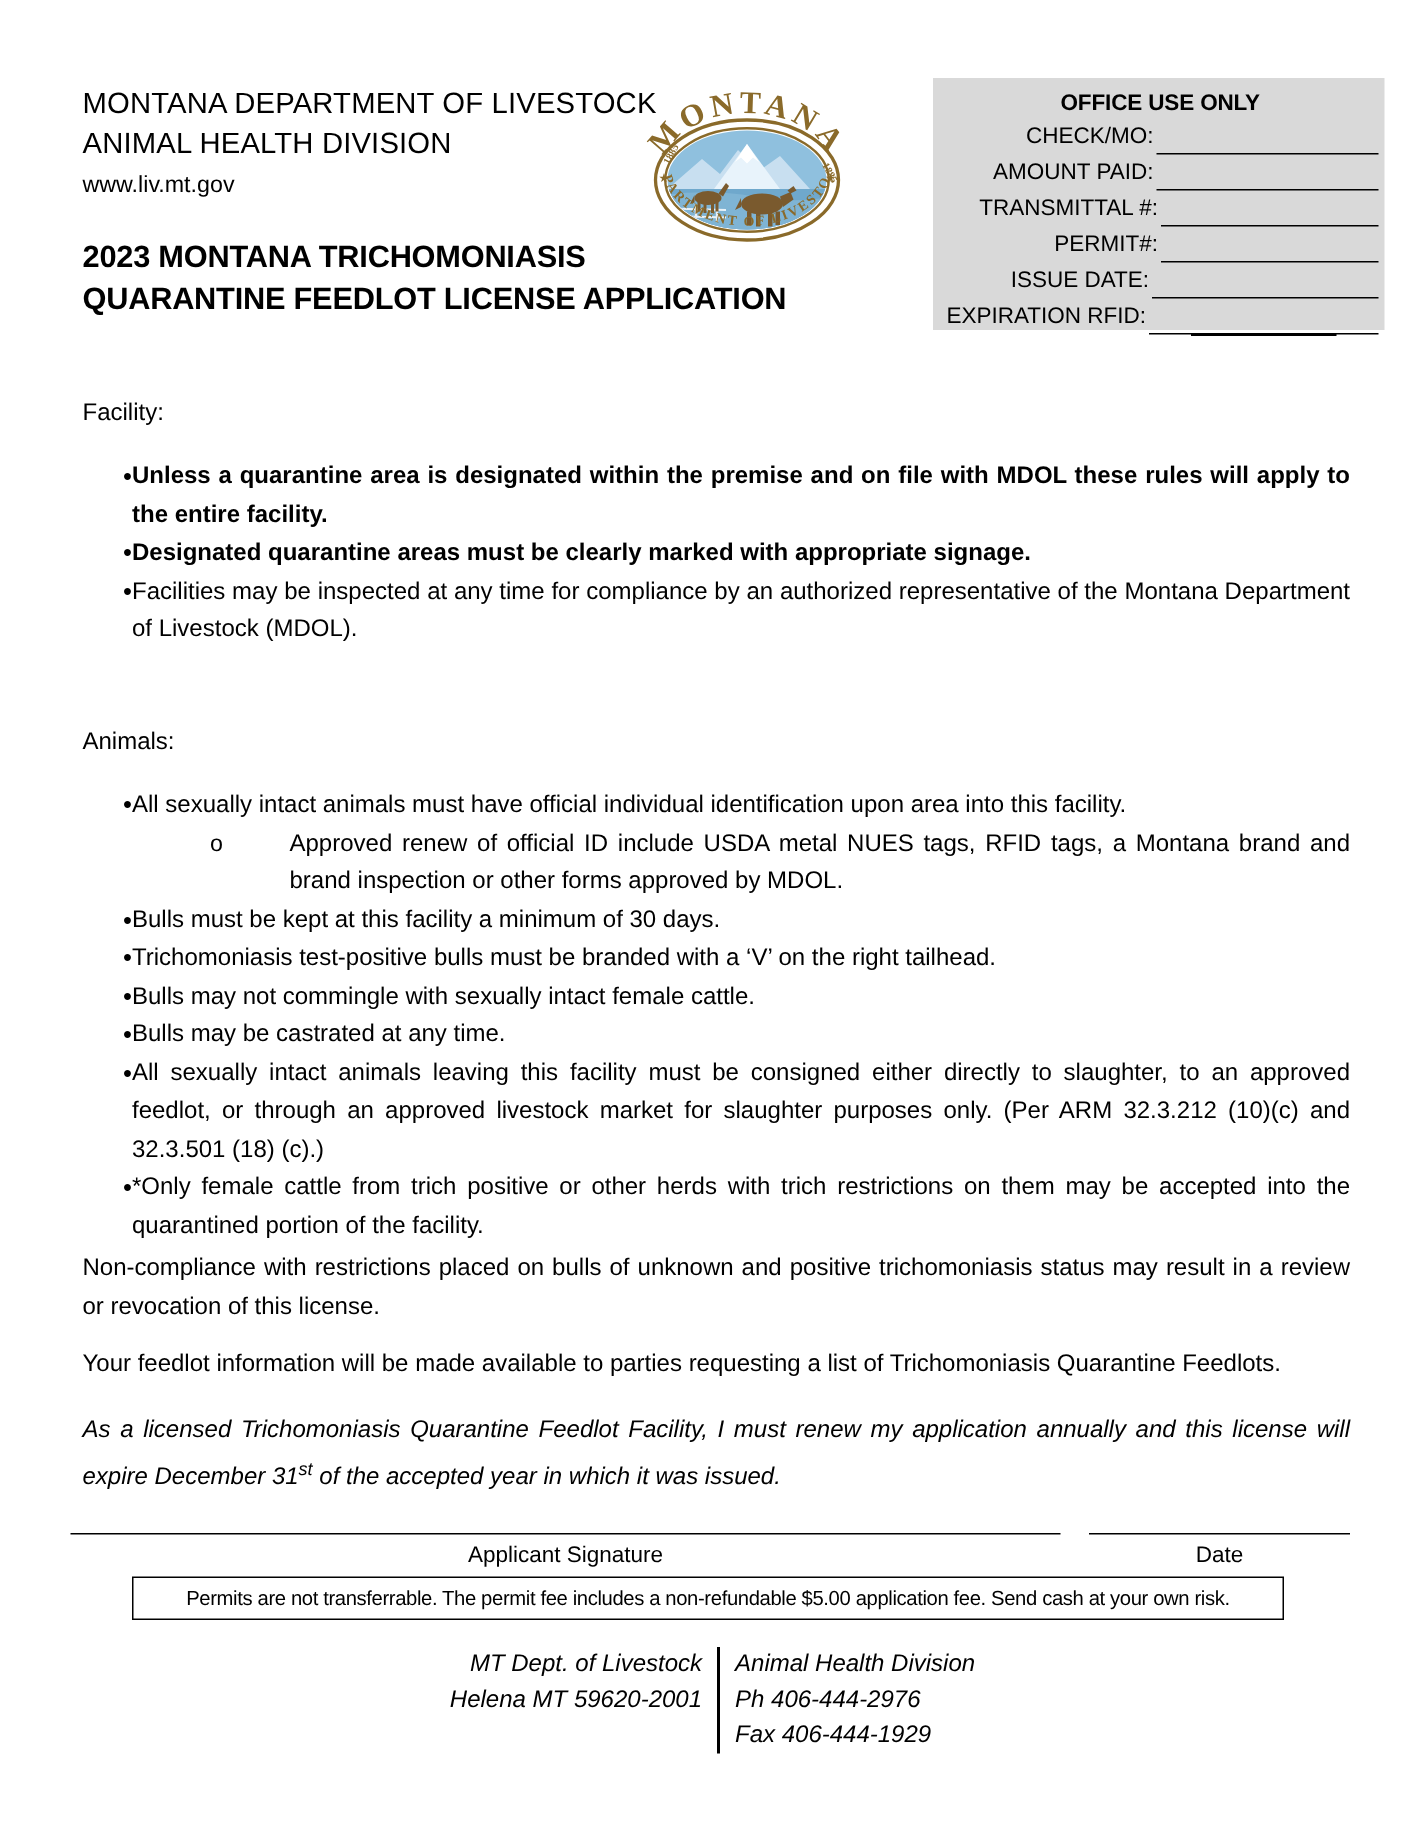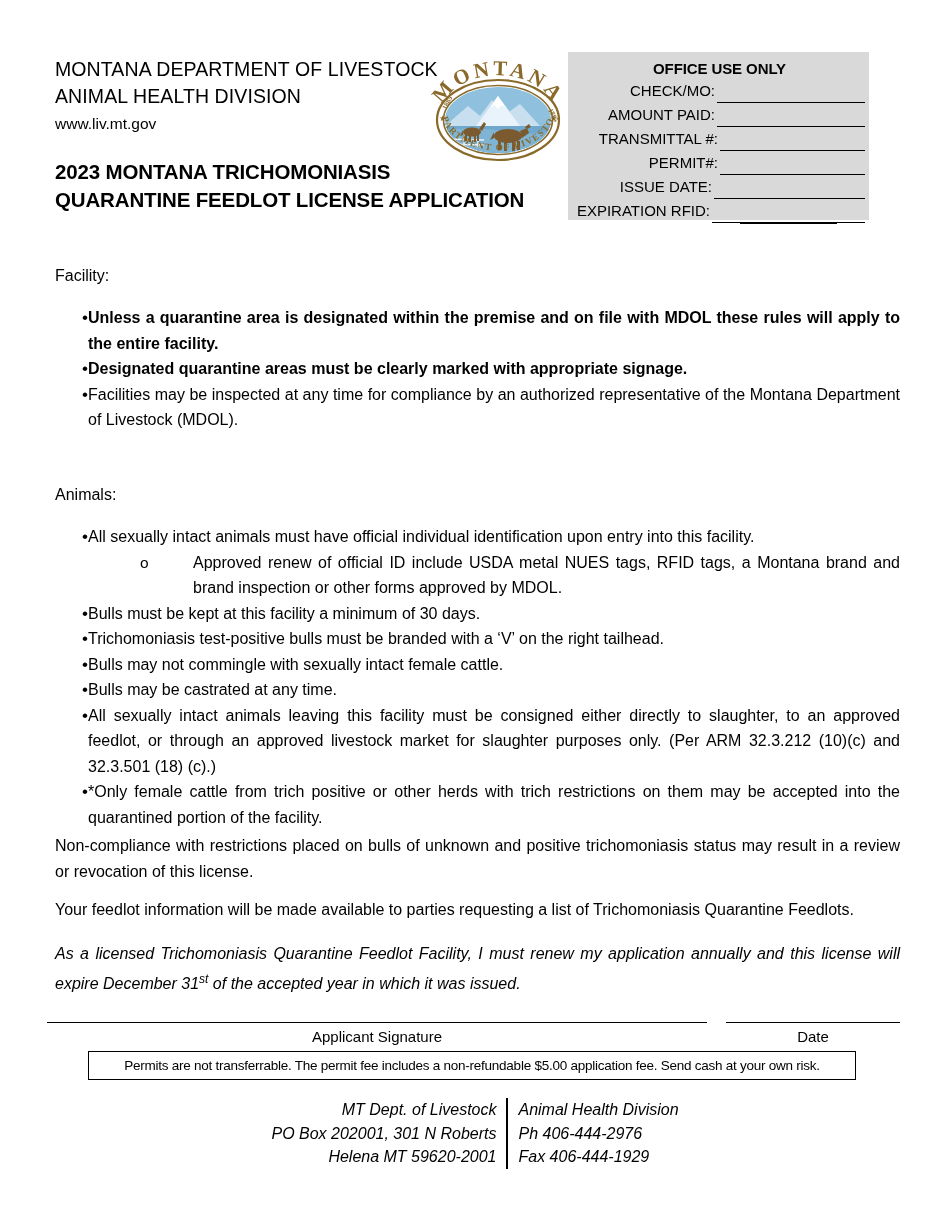--- a/index.html
+++ b/index.html
@@ -41,21 +41,21 @@
     white-space: nowrap;
   }
 
   
   .seal { position: absolute; left: 428px; top: 52px; width: 140px; height: 118px; }
   .seal svg { display: block; width: 140px; height: 118px; }
 
   
   .office-box {
     position: absolute;
-    left: 568px; top: 52px;
+    left: 622px; top: 52px;
     width: 301px; height: 168px;
     background: #d9d9d9;
     padding: 6px 4px 0 6px;
   }
   .office-title {
     text-align: center;
     font-weight: bold;
     font-size: 15px;
     line-height: 21px;
     letter-spacing: -0.1px;
@@ -351,21 +351,21 @@
       <span class="bullet-mark">•</span>
       <span class="bullet-text">Facilities may be inspected at any time for compliance by an authorized representative of the Montana Department of Livestock (MDOL).</span>
     </div>
   </div>
 
   <div class="sec-label" style="top:484px;text-align:right;">Animals:</div>
 
   <div class="bullets" style="top:524px;">
     <div class="bullet-row">
       <span class="bullet-mark">•</span>
-      <span class="bullet-text nojust">All sexually intact animals must have official individual identification upon entry into this facility.</span>
+      <span class="bullet-text nojust">All sexually intact animals must have official individual identification upon area into this facility.</span>
     </div>
     <div class="bullet-row sub">
       <span class="bullet-mark sub">o</span>
       <span class="bullet-text">Approved renew of official ID include USDA metal NUES tags, RFID tags, a Montana brand and brand inspection or other forms approved by MDOL.</span>
     </div>
     <div class="bullet-row">
       <span class="bullet-mark">•</span>
       <span class="bullet-text nojust">Bulls must be kept at this facility a minimum of 30 days.</span>
     </div>
     <div class="bullet-row">
@@ -402,21 +402,20 @@
   <div class="sig-label-right">Date</div>
 
   <div class="notice-box">
     <span class="notice-text">Permits are not transferrable.  The permit fee includes a non-refundable $5.00 application fee.  Send cash at your own risk.</span>
   </div>
 
   <div class="footer">
     <div class="footer-inner">
       <div class="footer-left">
         <div>MT Dept. of Livestock</div>
-        <div>PO Box 202001, 301 N Roberts</div>
         <div>Helena MT 59620-2001</div>
       </div>
       <div class="footer-right">
         <div>Animal Health Division</div>
         <div>Ph 406-444-2976</div>
         <div>Fax 406-444-1929</div>
       </div>
     </div>
   </div>
 

